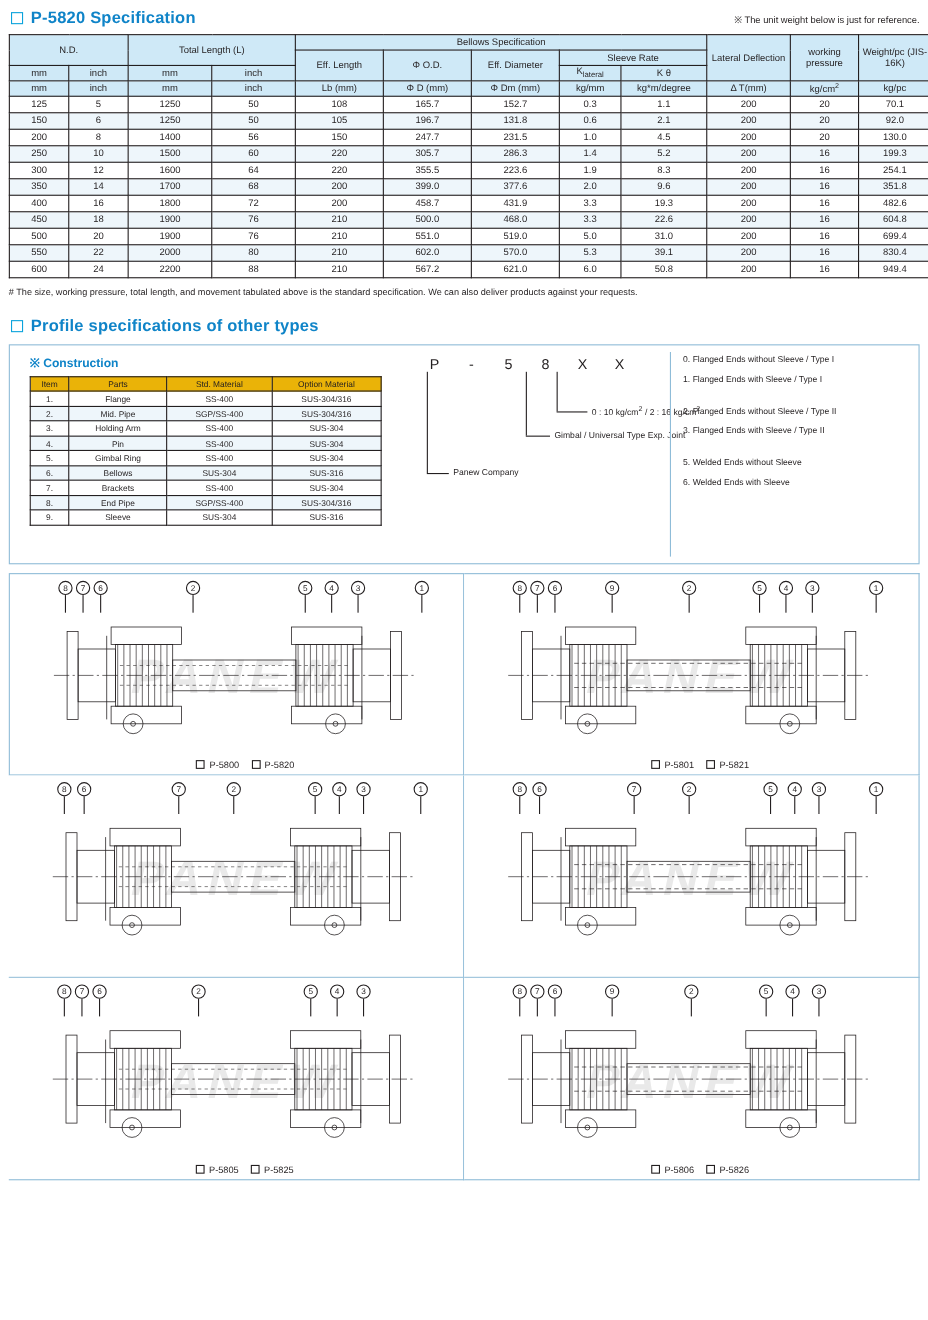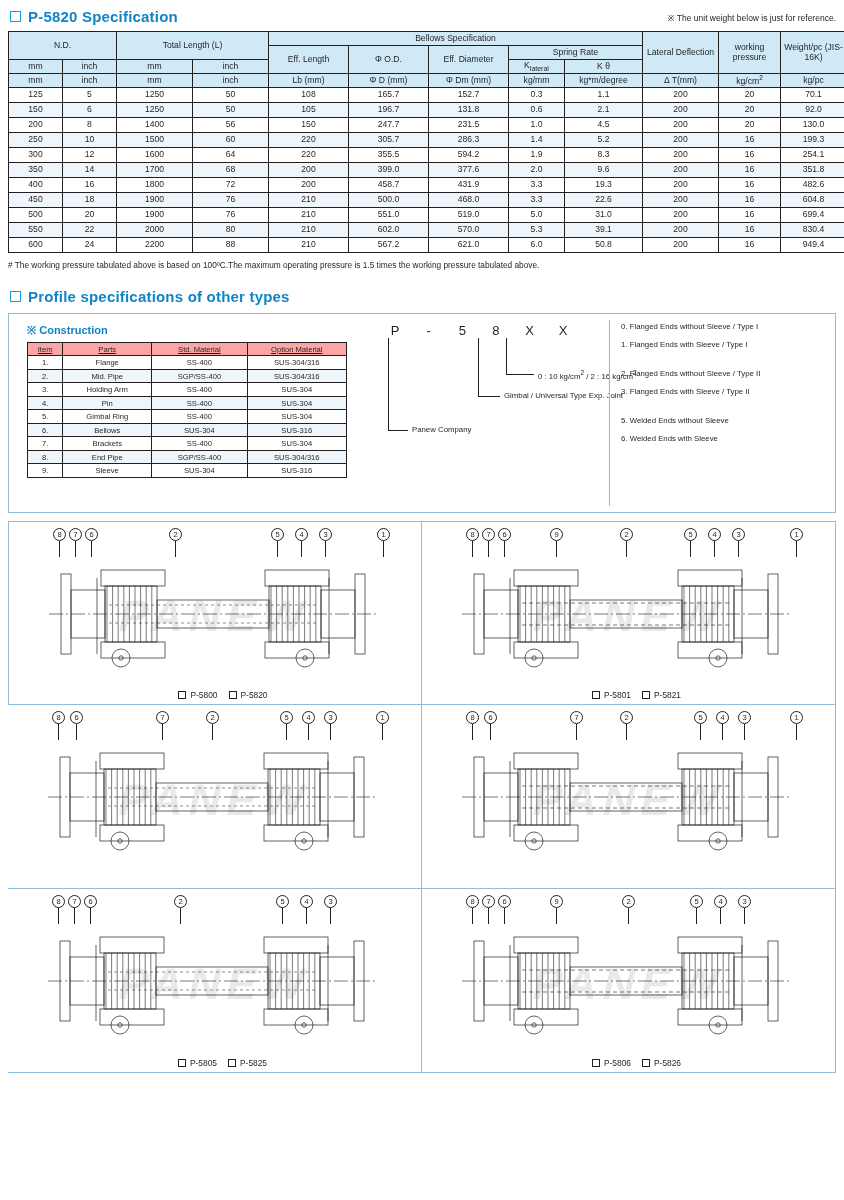--- a/index.html
+++ b/index.html
@@ -56,21 +56,21 @@
     position:relative;
     display:flex;
   }
   .construction { width:345px; padding:8px 10px 0 18px; }
   .constr-title { color:#0f84c8; font-size:11px; font-weight:bold; margin-bottom:5px; }
   .constr-title .mark { color:#0f84c8; margin-right:3px; }
   table.constr { border-collapse:collapse; width:320px; table-layout:fixed; }
   table.constr th, table.constr td {
     border:1px solid #231f20; font-size:7.6px; height:13.5px; text-align:center; padding:0; font-weight:normal;
   }
-  table.constr thead th { background:#fca5a5;text-decoration:underline; }
+  table.constr thead th { background:#eab308; }
   table.constr tbody tr:nth-child(even) td { background:#eef6fb; }
   table.constr td.it { width:34px; }
   table.constr td.pt { width:86px; }
 
   .model { flex:1; position:relative; padding:8px 0 0 14px; }
   .model-title { font-size:8.6px; margin-bottom:2px; }
   .model-code { font-size:13px; letter-spacing:2px; margin:1px 0 0 14px; }
   .model-code span { display:inline-block; width:28px; text-align:center; }
 
   .leaders { position:relative; height:100px; margin-left:14px; }
@@ -143,21 +143,21 @@
         <div>working pressure</div>
       </th>
       <th rowspan="3">
         <div style="padding:0 2px">Weight/pc (JIS-16K)</div>
       </th>
     </tr>
     <tr>
       <th rowspan="2">Eff. Length</th>
       <th rowspan="2">Φ O.D.</th>
       <th rowspan="2">Eff. Diameter</th>
-      <th colspan="2">Spring Rate</th>
+      <th colspan="2">Sleeve Rate</th>
     </tr>
     <tr>
       <th>mm</th>
       <th>inch</th>
       <th>mm</th>
       <th>inch</th>
       <th><span>K</span><span class="sub">lateral</span></th>
       <th>K θ</th>
     </tr>
     <tr>
@@ -232,21 +232,21 @@
           <td>16</td>
           <td>199.3</td>
         </tr>
         <tr>
           <td>300</td>
           <td>12</td>
           <td>1600</td>
           <td>64</td>
           <td>220</td>
           <td>355.5</td>
-          <td>594.2</td>
+          <td>223.6</td>
           <td>1.9</td>
           <td>8.3</td>
           <td>200</td>
           <td>16</td>
           <td>254.1</td>
         </tr>
         <tr>
           <td>350</td>
           <td>14</td>
           <td>1700</td>
@@ -328,21 +328,21 @@
           <td>50.8</td>
           <td>200</td>
           <td>16</td>
           <td>949.4</td>
         </tr>
       </tbody>
 </table>
 </div>
 
 <div class="foot-notes">
-  <div># The working pressure tabulated above is based on 100ºC.The maximum operating pressure is 1.5 times the working pressure tabulated above.</div>
+  <div># The size, working pressure, total length, and movement tabulated above is the standard specification. We can also deliver products against your requests.</div>
 </div>
 
 <div class="sec-head" id="profile-head">
   <span class="box"></span>
   <span class="title">Profile specifications of other types</span>
 </div>
 
 <div class="profile-top">
   <div class="construction">
     <div class="constr-title">

